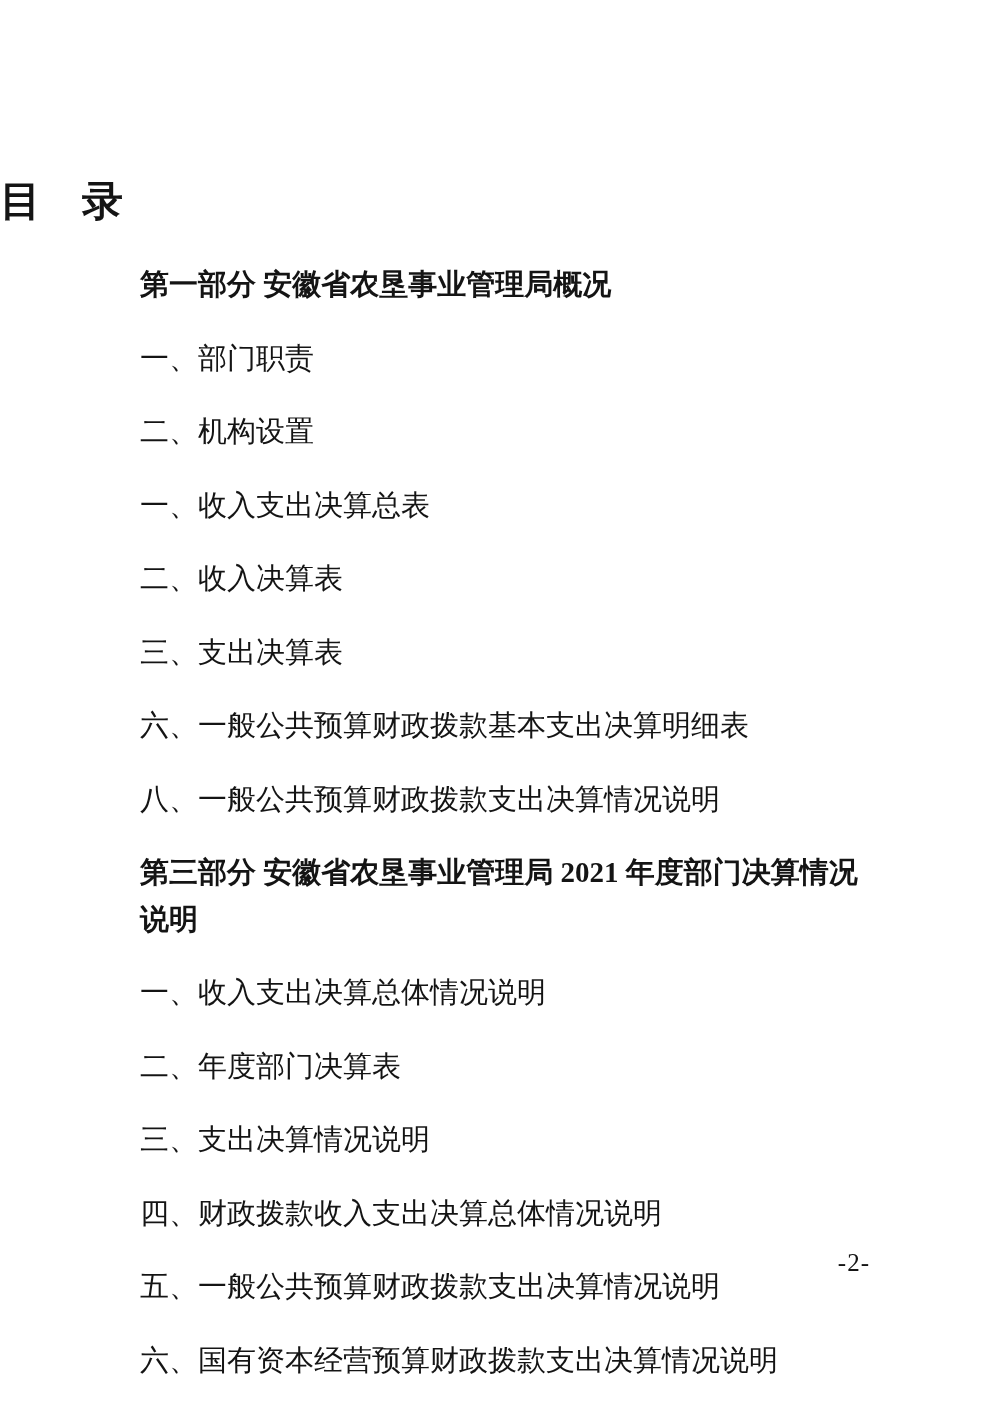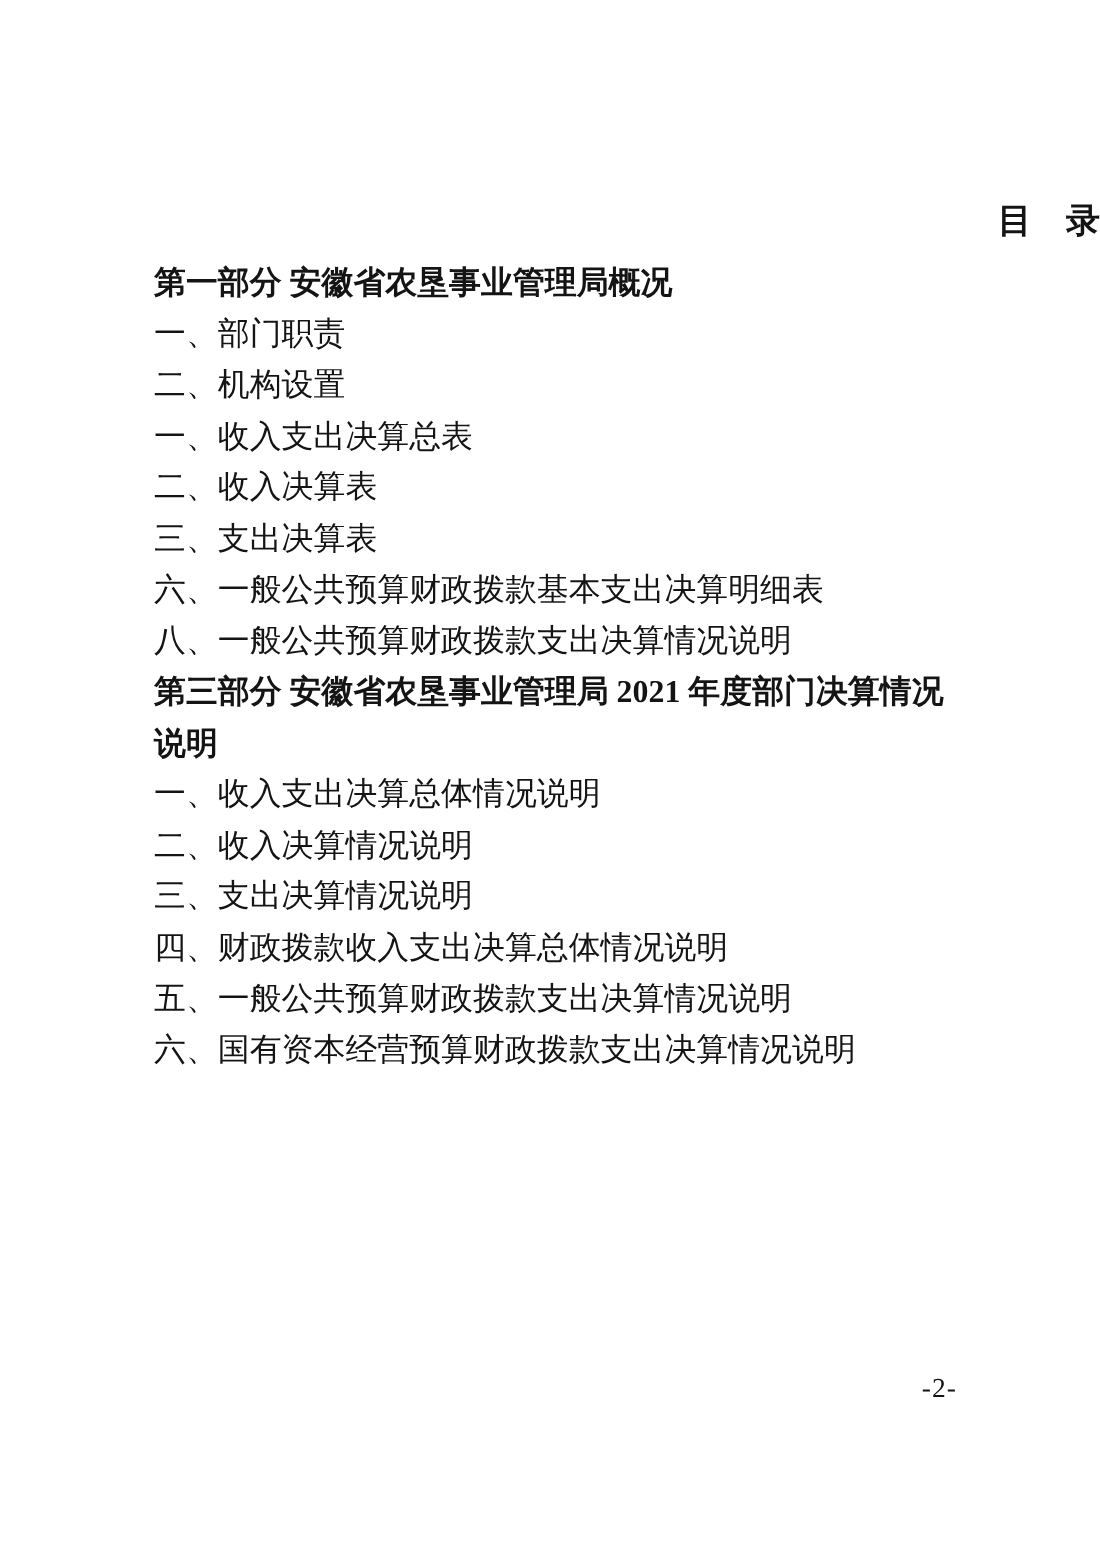--- a/index.html
+++ b/index.html
@@ -16,38 +16,39 @@
     color: #141414;
     font-family: "Liberation Serif", "DejaVu Serif", serif;
     overflow: hidden;
   }
   .doc-title {
     position: absolute;
     top: 176px;
     left: 0;
     width: 100%;
     margin: 0;
-    text-align: right;
-    font-size: 31px;
+    text-align: left;
+    font-size: 41px;
     line-height: 50px;
     font-weight: bold;
     white-space: pre-wrap;
   }
   .toc {
     position: absolute;
     top: 234px;
     left: 140px;
     width: 742px;
     font-size: 29px;
   }
   .line {
     line-height: 46.5px;
     white-space: pre-wrap;
     word-break: break-all;
     overflow-wrap: anywhere;
+    margin-top: 27px;
   }
   .line.heading {
     font-weight: bold;
   }
   .page-number {
     position: absolute;
     top: 1248px;
     right: 130px;
     font-size: 25px;
     line-height: 30px;
@@ -68,21 +69,21 @@
     <div class="line">二、机构设置</div>
 
     <div class="line">一、收入支出决算总表</div>
     <div class="line">二、收入决算表</div>
     <div class="line">三、支出决算表</div>
     <div class="line">六、一般公共预算财政拨款基本支出决算明细表</div>
     <div class="line">八、一般公共预算财政拨款支出决算情况说明</div>
 
     <div class="line heading">第三部分 安徽省农垦事业管理局 2021 年度部门决算情况说明</div>
     <div class="line">一、收入支出决算总体情况说明</div>
-    <div class="line">二、收入决算情况说明</div>
+    <div class="line">二、年度部门决算表</div>
     <div class="line">三、支出决算情况说明</div>
     <div class="line">四、财政拨款收入支出决算总体情况说明</div>
     <div class="line">五、一般公共预算财政拨款支出决算情况说明</div>
     <div class="line">六、国有资本经营预算财政拨款支出决算情况说明</div>
 
   </div>
 
   <div class="page-number">-2-</div>
 
 </div>

